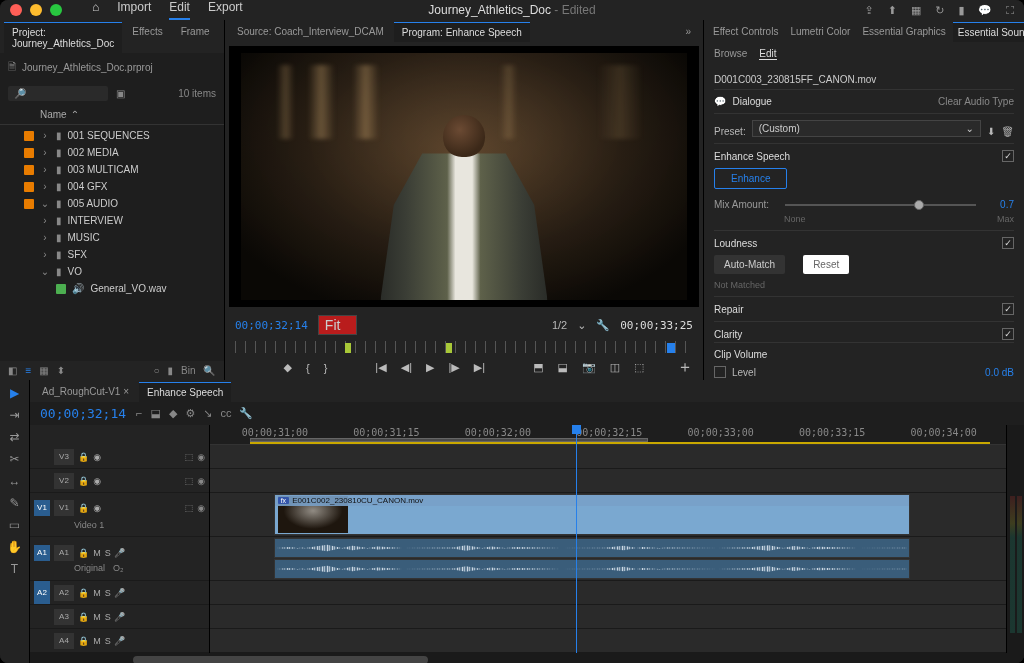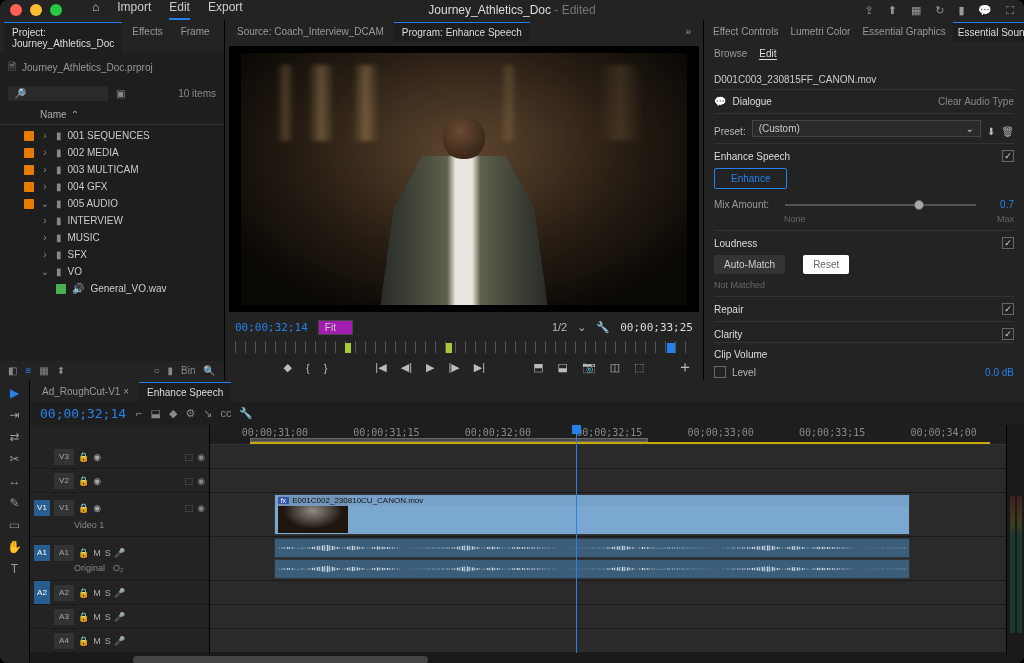--- a/index.html
+++ b/index.html
@@ -77,21 +77,21 @@
     position: absolute; left: 50%; top: 24%; width: 72%; height: 76%;
     transform: translateX(-50%);
     background:
       linear-gradient(90deg, #2a2c28 0%, #3a3d35 15%, #5e614a 40%, #e8e6de 45%, #e8e6de 55%, #5e614a 60%, #3a3d35 85%, #2a2c28 100%);
     clip-path: polygon(25% 0%, 75% 0%, 92% 35%, 100% 100%, 0% 100%, 8% 35%);
     border-radius: 10% 10% 0 0;
   }
   .monitor-bar { display: flex; justify-content: space-between; align-items: center; padding: 4px 10px; font-size: 11px; }
   .tc-blue { color: #2680eb; font-family: monospace; }
   .tc-white { color: #ddd; font-family: monospace; }
-  .fit-dd { background: #a21caf; border: 1px solid #444; color: #ccc; padding: 1px 16px 1px 6px; font-size: 10px; }
+  .fit-dd { background: #b91c1c; border: 1px solid #444; color: #ccc; padding: 1px 16px 1px 6px; font-size: 14px; }
   .monitor-scrub { height: 12px; margin: 2px 10px; position: relative; background: repeating-linear-gradient(90deg, #555 0 1px, transparent 1px 10px); }
   .monitor-scrub .in-marker { position: absolute; bottom: 0; left: 24%; width: 6px; height: 10px; background: #a8c838; }
   .monitor-scrub .out-marker { position: absolute; bottom: 0; left: 46%; width: 6px; height: 10px; background: #a8c838; }
   .monitor-scrub .play-marker { position: absolute; bottom: 0; right: 4%; width: 8px; height: 10px; background: #2680eb; }
   .monitor-controls { display: flex; justify-content: center; gap: 14px; padding: 6px; color: #bbb; align-items: center; }
   .monitor-controls .ctl { cursor: pointer; }
   .monitor-controls .plus { position: absolute; right: 10px; font-size: 16px; }
   .monitor-controls-wrap { position: relative; }
 
   .sound-panel { width: 320px; background: #232323; display: flex; flex-direction: column; font-size: 10px; }

